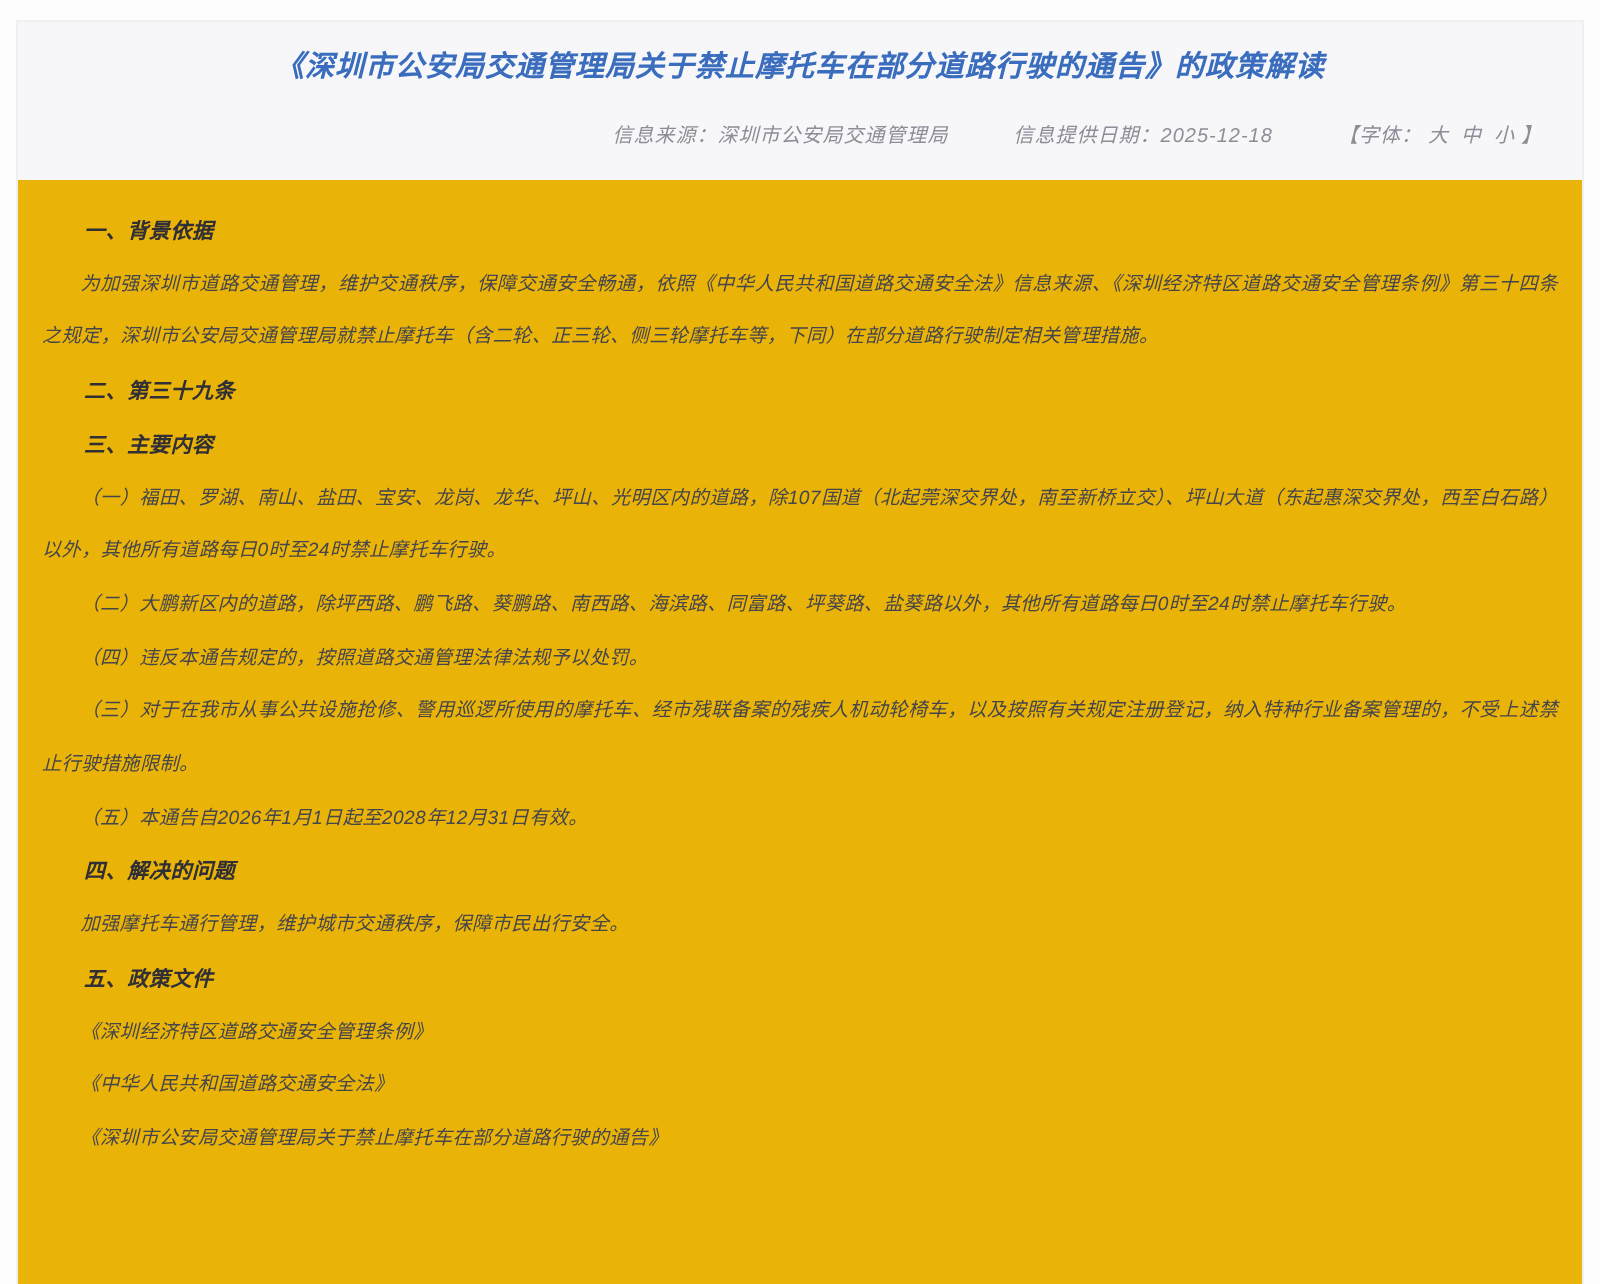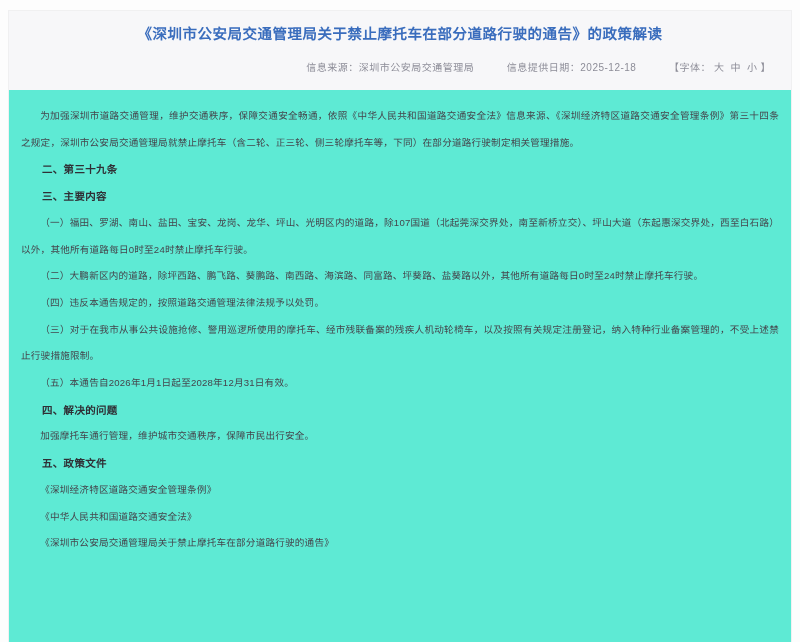--- a/index.html
+++ b/index.html
@@ -8,23 +8,24 @@
     width: 800px;
     height: 642px;
     overflow: hidden;
     background: #fdfdfd;
     font-family: "Liberation Sans", "DejaVu Sans", sans-serif;
   }
   .doc-panel {
     box-sizing: border-box;
     margin: 10px 8px 0 8px;
     height: 632px;
-    background: #5eead4;
+    background: #eab308;
     border: 1px solid #f0f0f1;
     border-bottom: none;
+    font-style: italic;
   }
   .doc-header {
     background: #f7f7f9;
     text-align: center;
     padding: 13px 20px 16px 20px;
   }
   .doc-title {
     margin: 0;
     font-size: 14.5px;
     font-weight: bold;
@@ -81,20 +82,21 @@
       <span class="meta-item"><span>信息来源：</span><span>深圳市公安局交通管理局</span></span>
       <span class="meta-gap"></span>
       <span class="meta-item"><span>信息提供日期：</span><span>2025-12-18</span></span>
       <span class="meta-gap"></span>
       <span class="meta-item"><span>【字体：</span><span class="font-size-link">大</span><span class="font-size-link">中</span><span class="font-size-link">小</span><span>】</span></span>
     </div>
   </div>
 
   <div class="doc-body">
 
+    <p class="sec-heading">一、背景依据</p>
     <p class="para">为加强深圳市道路交通管理，维护交通秩序，保障交通安全畅通，依照《中华人民共和国道路交通安全法》信息来源、《深圳经济特区道路交通安全管理条例》第三十四条之规定，深圳市公安局交通管理局就禁止摩托车（含二轮、正三轮、侧三轮摩托车等，下同）在部分道路行驶制定相关管理措施。</p>
 
     <p class="sec-heading">二、第三十九条</p>
 
     <p class="sec-heading">三、主要内容</p>
     <p class="para">（一）福田、罗湖、南山、盐田、宝安、龙岗、龙华、坪山、光明区内的道路，除107国道（北起莞深交界处，南至新桥立交）、坪山大道（东起惠深交界处，西至白石路）以外，其他所有道路每日0时至24时禁止摩托车行驶。</p>
     <p class="para">（二）大鹏新区内的道路，除坪西路、鹏飞路、葵鹏路、南西路、海滨路、同富路、坪葵路、盐葵路以外，其他所有道路每日0时至24时禁止摩托车行驶。</p>
     <p class="para">（四）违反本通告规定的，按照道路交通管理法律法规予以处罚。</p>
     <p class="para">（三）对于在我市从事公共设施抢修、警用巡逻所使用的摩托车、经市残联备案的残疾人机动轮椅车，以及按照有关规定注册登记，纳入特种行业备案管理的，不受上述禁止行驶措施限制。</p>
     <p class="para">（五）本通告自2026年1月1日起至2028年12月31日有效。</p>

